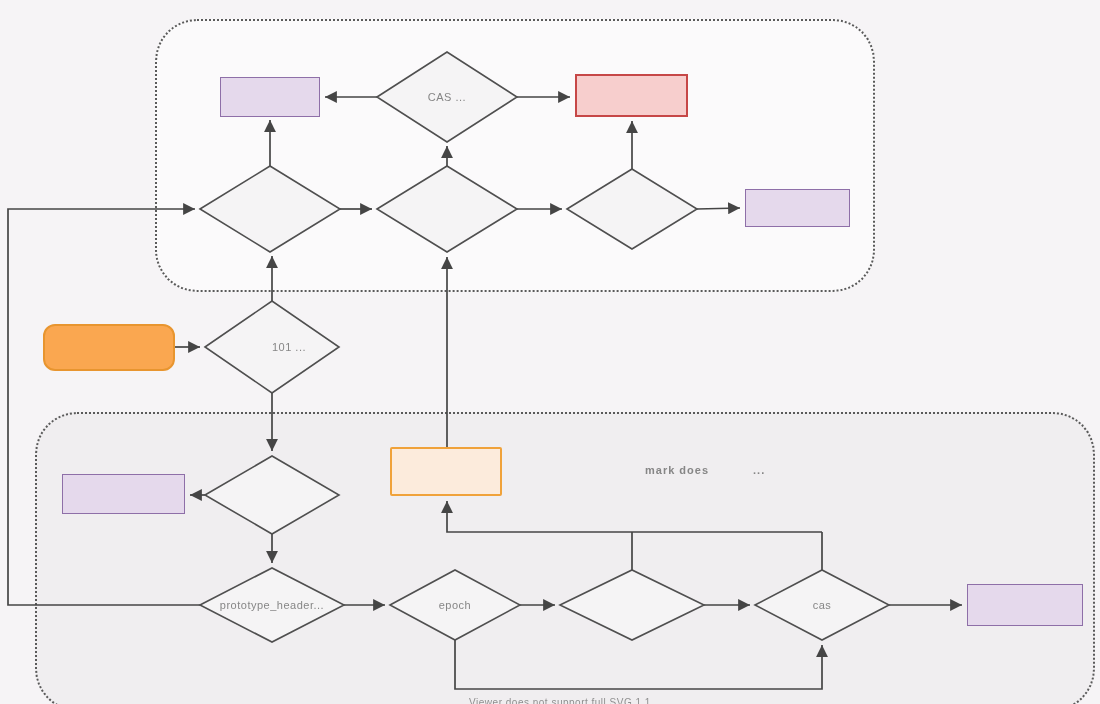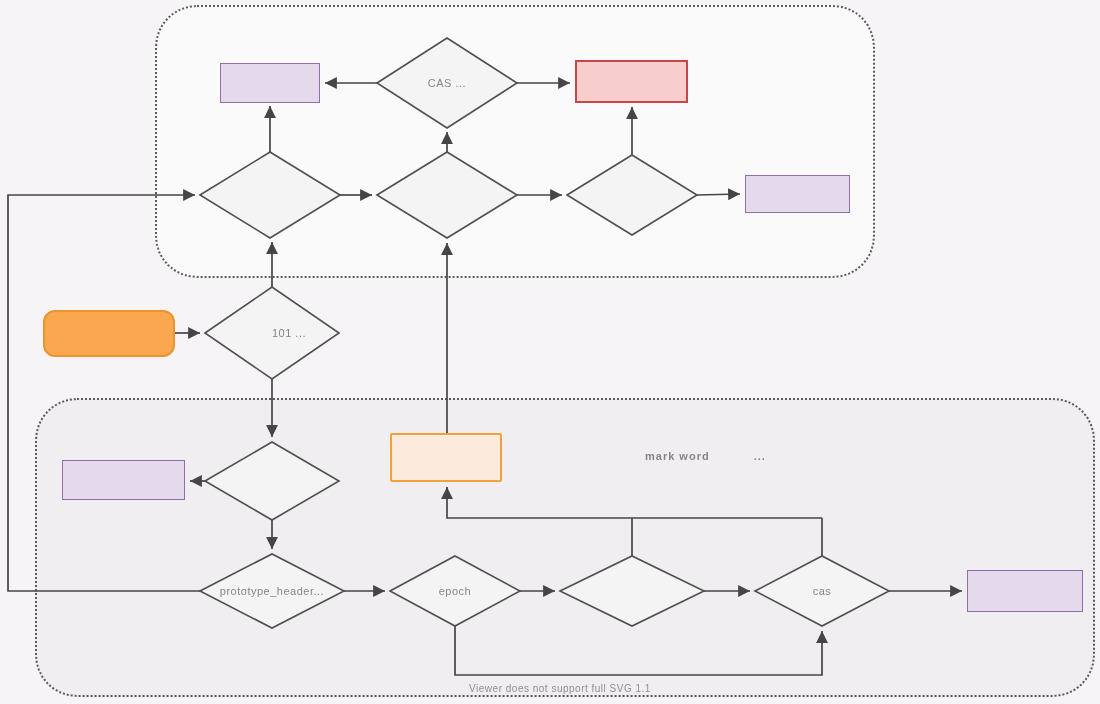--- a/index.html
+++ b/index.html
@@ -2,21 +2,21 @@
 <html style="--page-bg: #f6f4f6; --top-container-fill: #fbfafb; --bottom-container-fill: #f0eef0; --container-border: #5a5a5a; --purple-fill: #e5d9ec; --purple-stroke: #8e6fa8; --red-fill: #f7cecd; --red-stroke: #c64747; --orange-fill: #faa750; --orange-stroke: #e8952f; --peach-fill: #fcebdc; --peach-stroke: #f0a23a; --diamond-fill: #f5f4f5; --diamond-stroke: #4f4f4f; --edge: #454545; --label-color: #868686; --caption-color: #8f8f8f;"><head>
 <meta charset="utf-8">
 <style>
   html, body {
     margin: 0; padding: 0;
     width: 1100px; height: 704px;
     background: var(--page-bg, #f6f4f6);
     font-family: "Liberation Sans", sans-serif;
     overflow: hidden;
   }
-  .stage { position: relative; width: 1100px; height: 605px; }
+  .stage { position: relative; width: 1100px; height: 605px; margin-top: 14px; }
 
   .container {
     position: absolute;
     border: 2px dotted var(--container-border, #5a5a5a);
     border-radius: 42px;
     box-sizing: border-box;
   }
   .container.top {
     left: 155px; top: 5px; width: 720px; height: 273px;
     background: var(--top-container-fill, #fbfafb);
@@ -163,19 +163,19 @@
 
   <div class="node-rect purple-rect" style="left:220px; top:63px; width:100px; height:40px;"></div>
   <div class="node-rect red-rect" style="left:575px; top:60px; width:113px; height:43px;"></div>
   <div class="node-rect purple-rect" style="left:745px; top:175px; width:105px; height:38px;"></div>
   <div class="node-rect orange-start" style="left:43px; top:310px; width:132px; height:47px;"></div>
   <div class="node-rect purple-rect" style="left:62px; top:460px; width:123px; height:40px;"></div>
   <div class="node-rect peach-rect" style="left:390px; top:433px; width:112px; height:49px;"></div>
   <div class="node-rect purple-rect" style="left:967px; top:570px; width:116px; height:42px;"></div>
 
   <div class="floating-label">
-    <span>mark word</span>
+    <span>mark does</span>
     <span>...</span>
   </div>
 
   <div class="caption">Viewer does not support full SVG 1.1</div>
 
 </div>
 
 </body></html>

